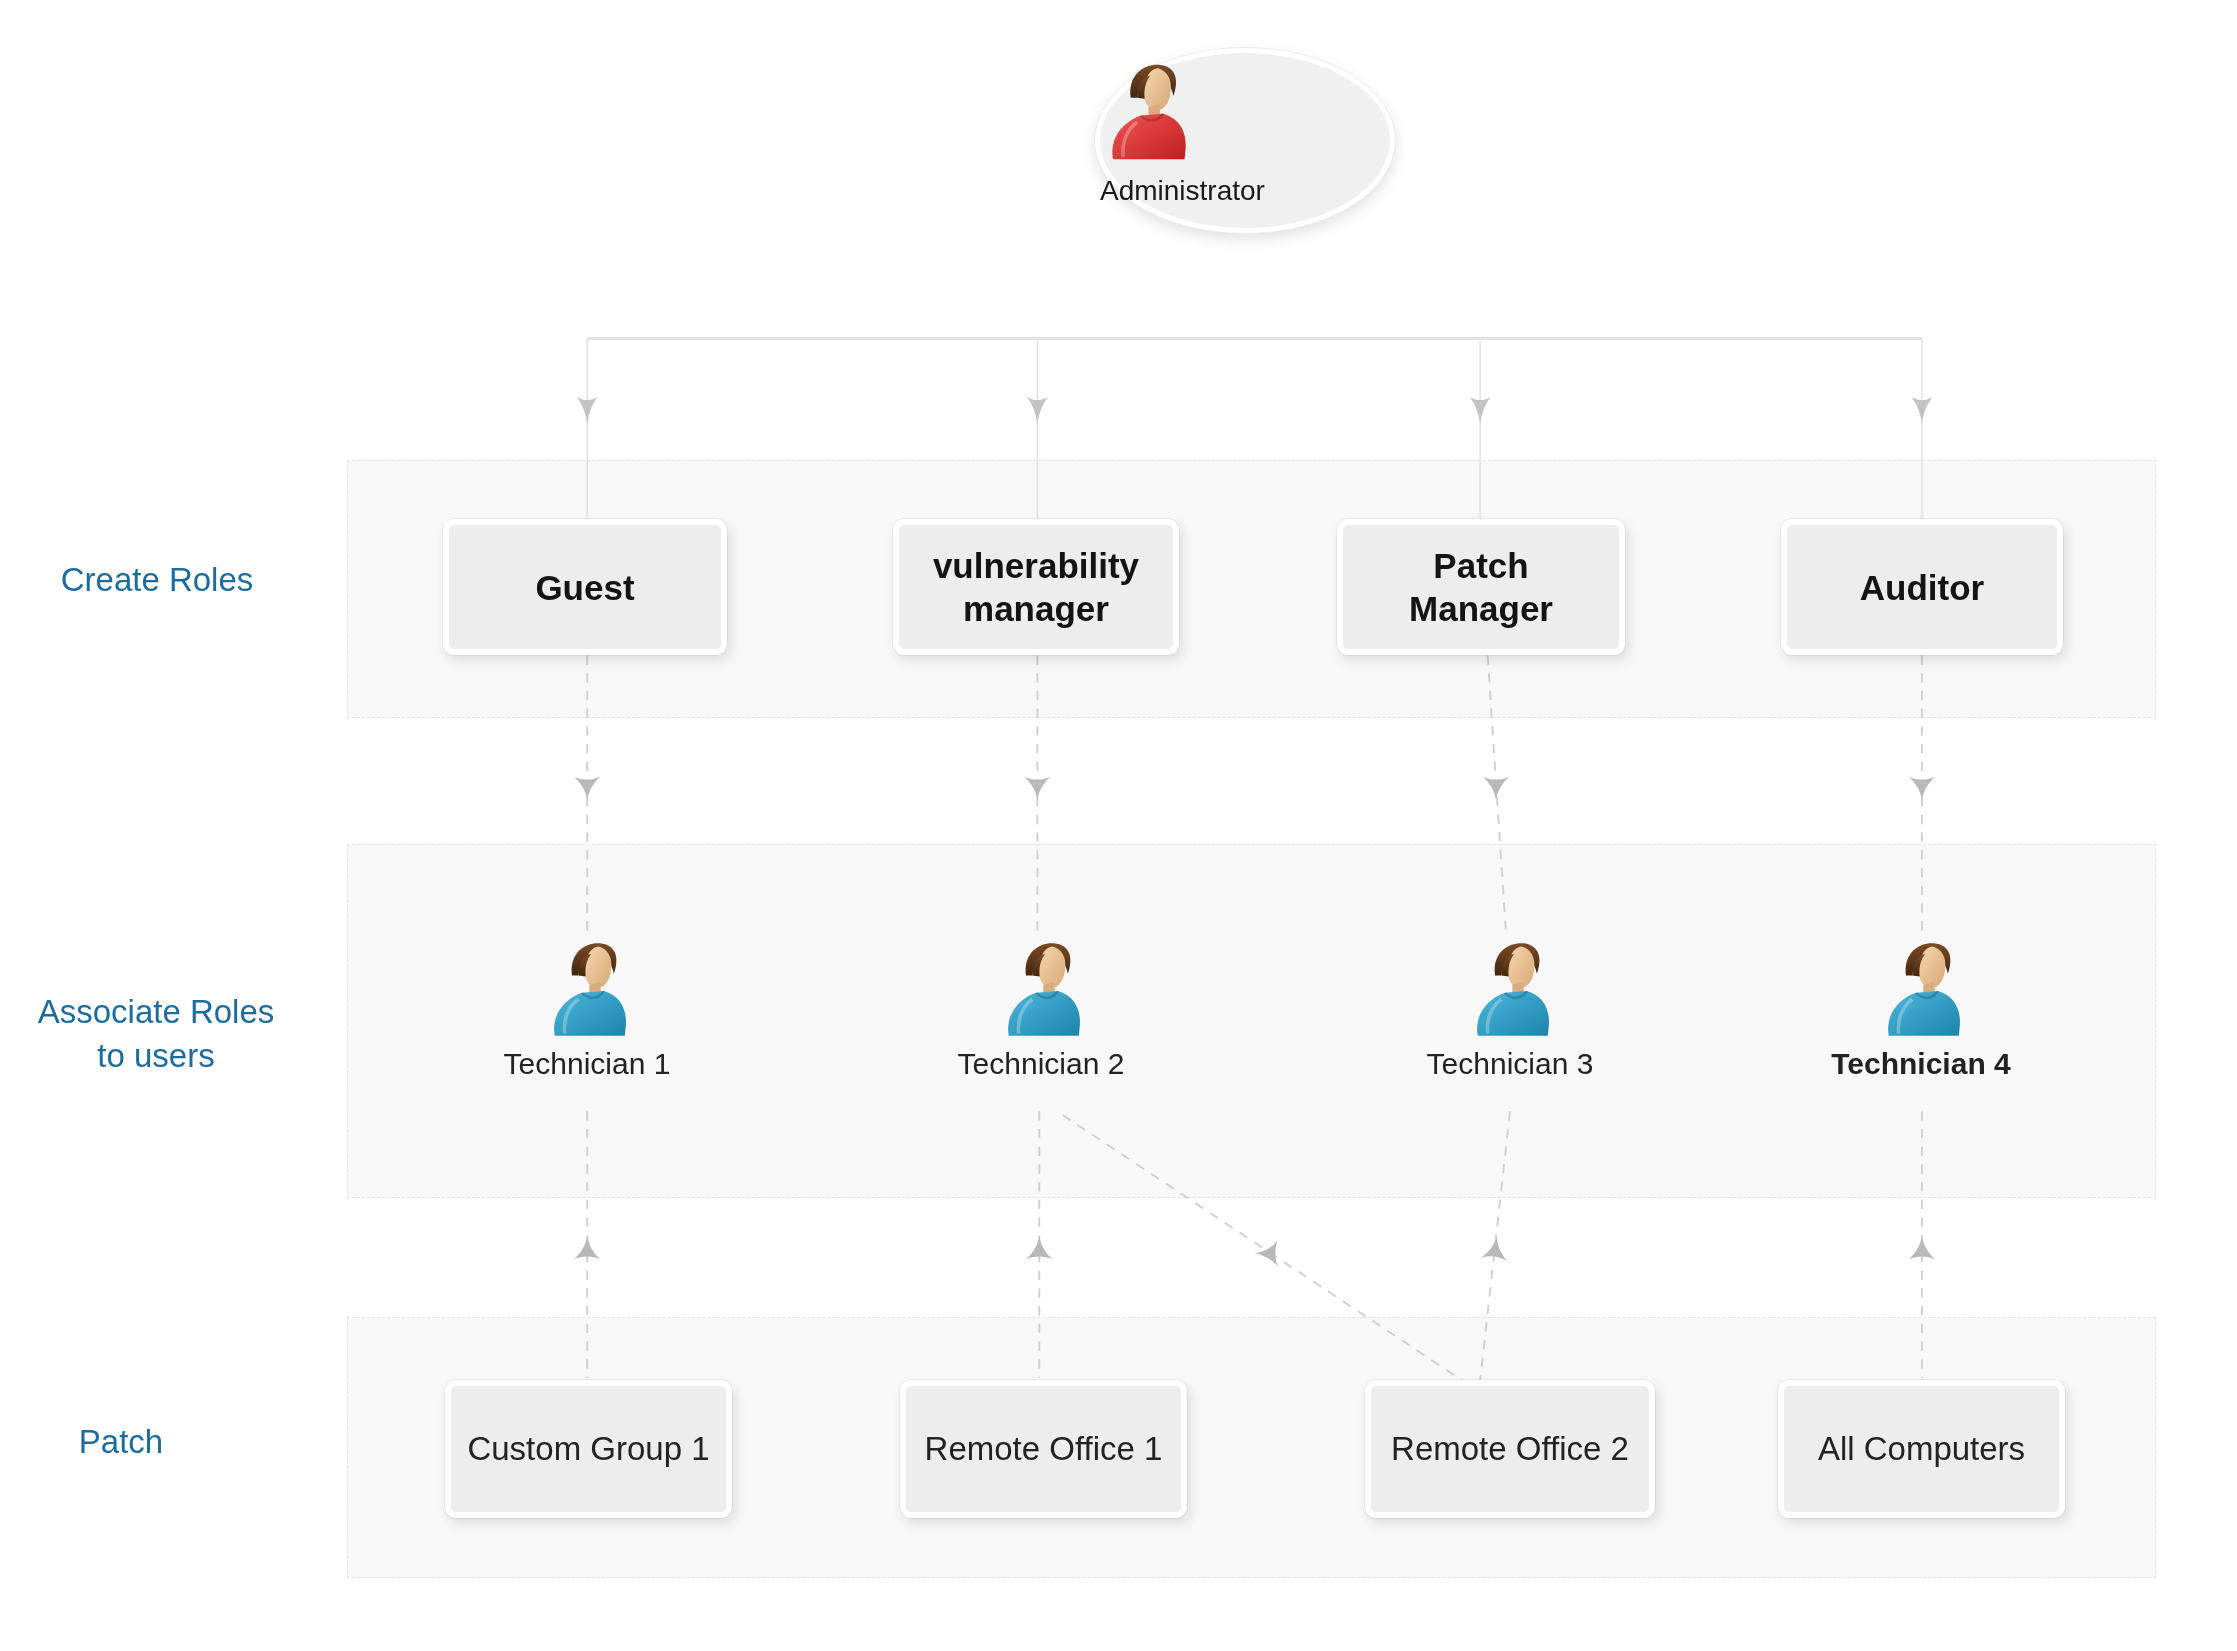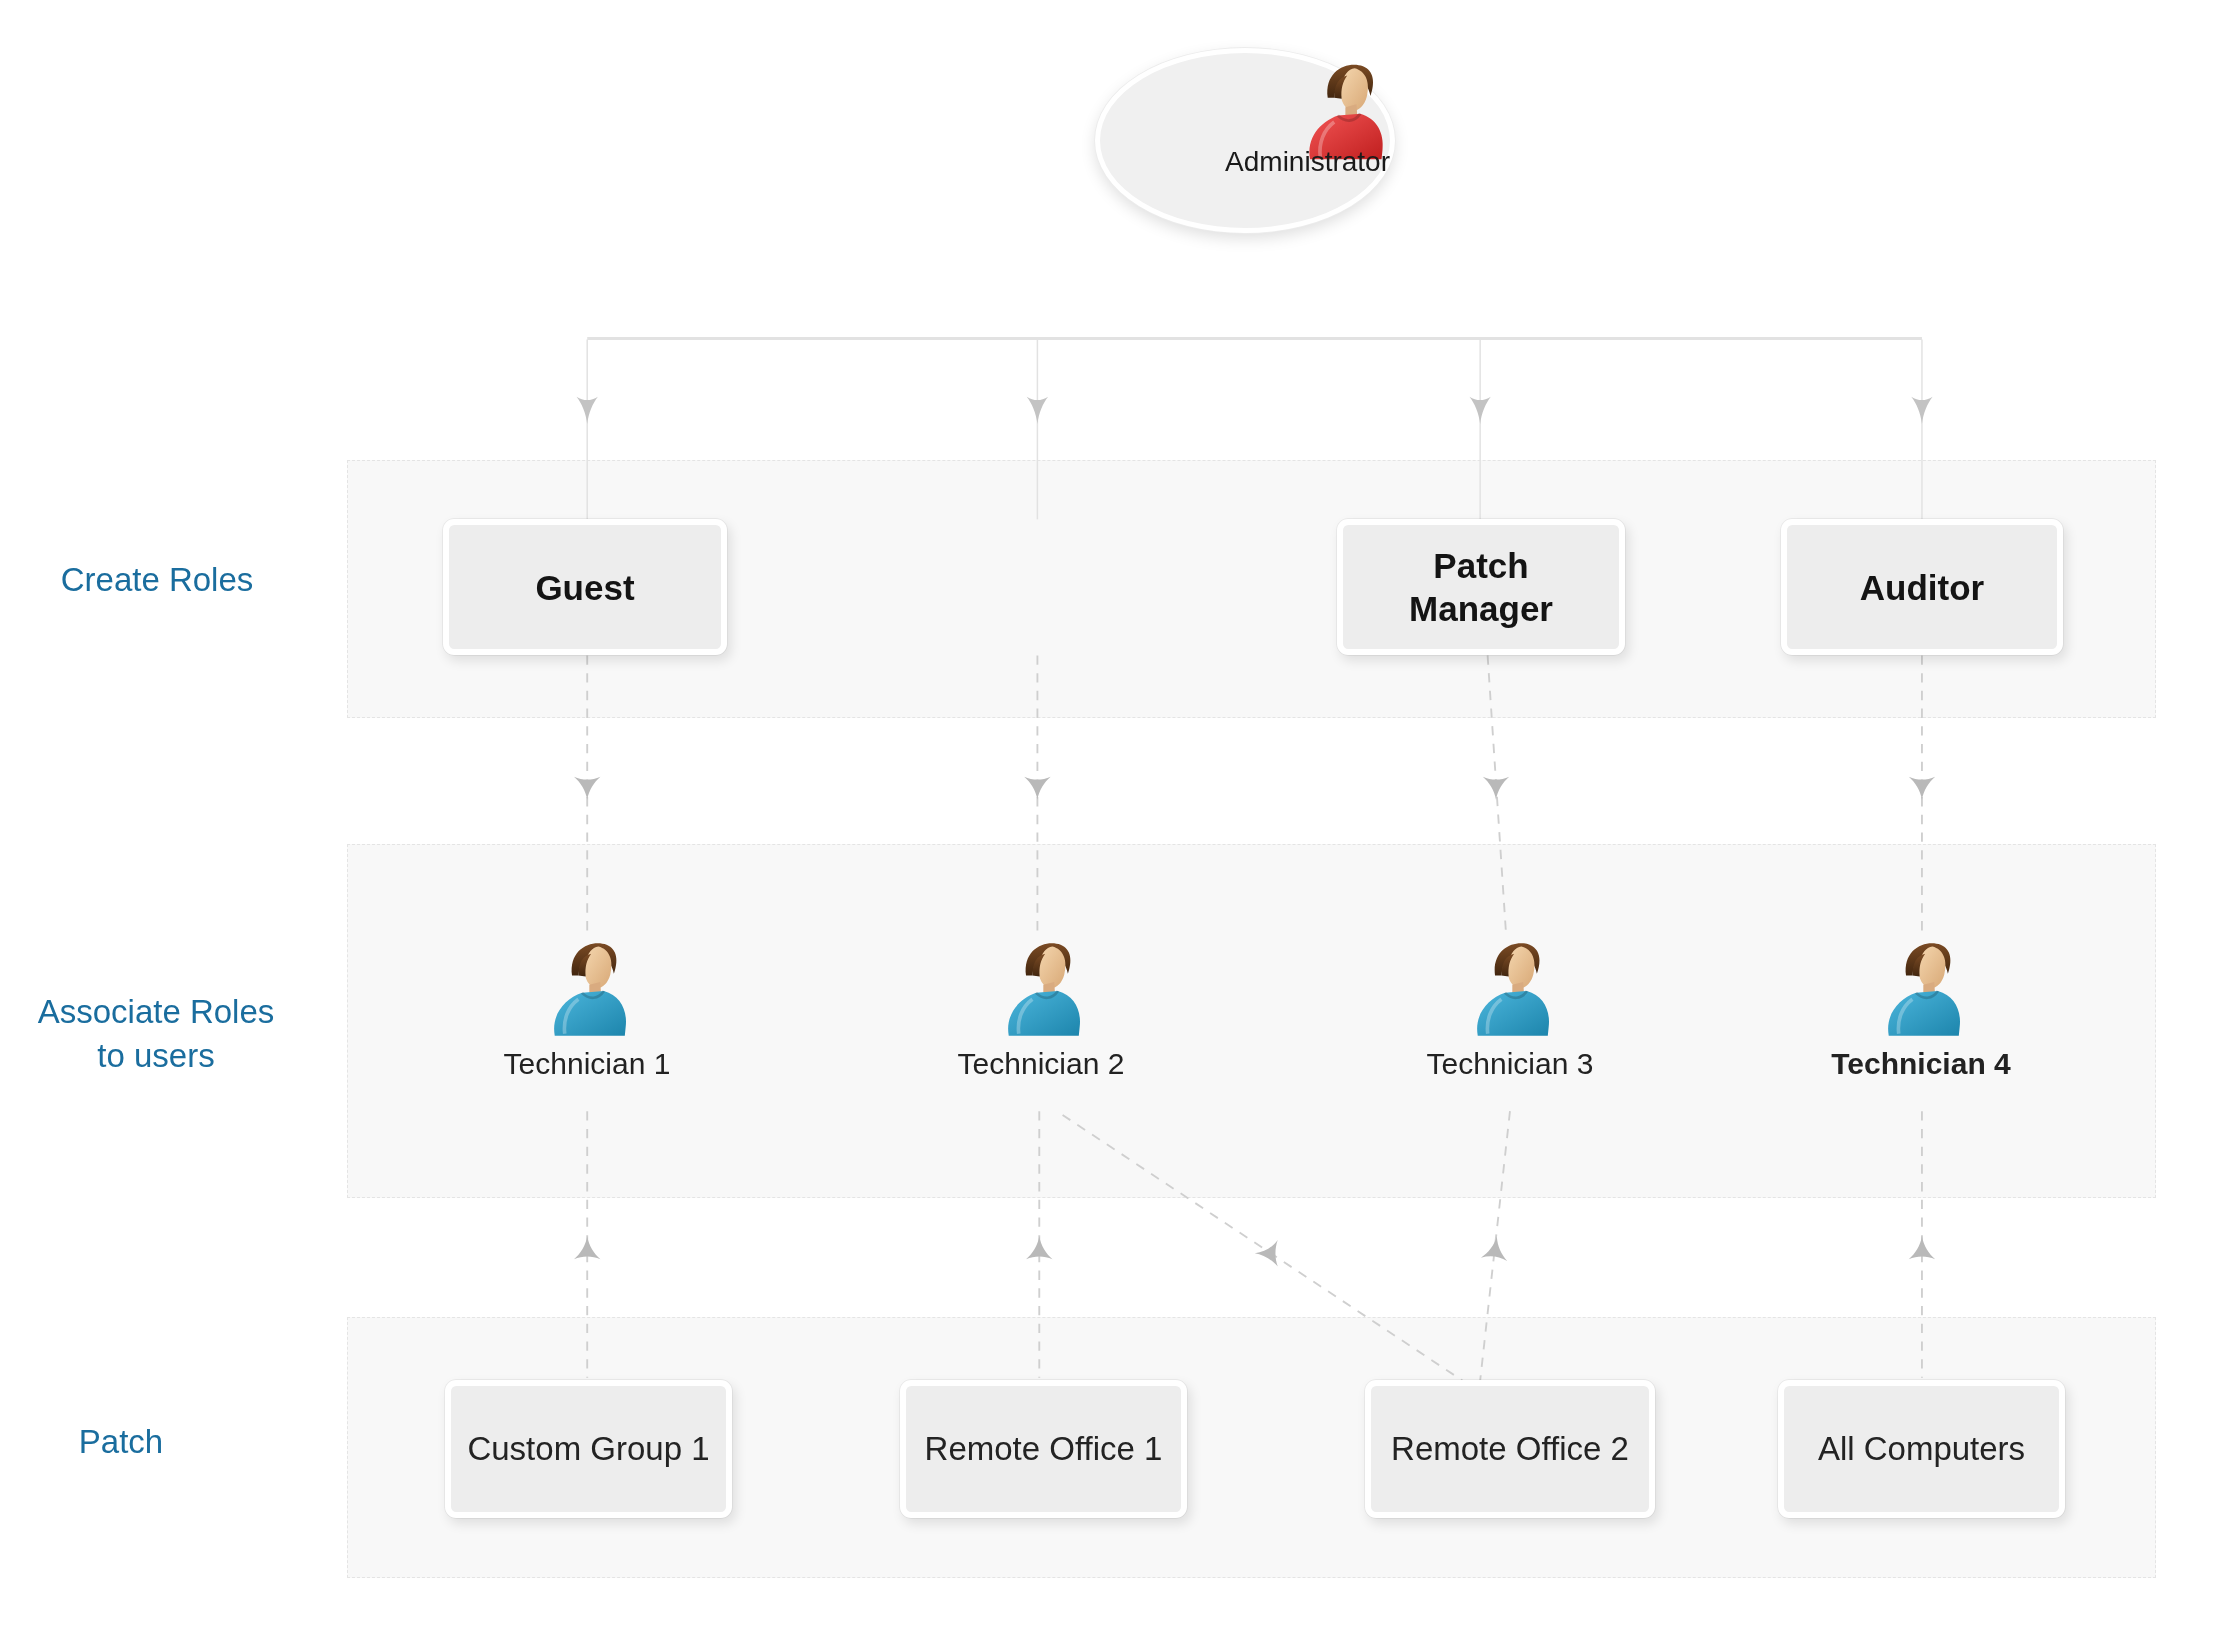--- a/index.html
+++ b/index.html
@@ -19,21 +19,21 @@
               font-size:33px;line-height:44px;text-align:center;white-space:pre-line;}
   .lbl-create{left:17px;top:558px;width:280px;}
   .lbl-assoc{left:16px;top:990px;width:280px;text-align:center;}
   .lbl-scope{left:0px;top:1420px;width:242px;}
 
   
   .admin-ellipse{position:absolute;left:1095px;top:48px;width:300px;height:185px;
                  background:#f0f0f0;border:5.6px solid #fff;border-radius:50%;
                  box-shadow:0 0 0 0.9px #ececec,0 5.6px 15px rgba(0,0,0,.13);
                  box-sizing:border-box;display:flex;flex-direction:column;
-                 align-items:flex-end;justify-content:flex-start;z-index:2;}
+                 align-items:flex-start;justify-content:flex-start;z-index:2;gap:29px;}
   .admin-ellipse svg.person{width:93px;height:104px;margin-top:3.7px;}
   .admin-label{margin-top:-15px;font-size:28px;color:#1a1a1a;position:relative;z-index:3;}
 
   
   .node-box{position:absolute;box-sizing:border-box;background:#ededed;
             border:6.5px solid #fff;border-radius:11.2px;z-index:2;
             box-shadow:0 0 0 0.9px rgba(0,0,0,.05),3.7px 5.6px 11.2px rgba(0,0,0,.10);
             display:flex;align-items:center;justify-content:center;text-align:center;}
   .rolebox{top:519px;height:136px;font-weight:700;font-size:35px;line-height:43px;
            color:#141414;white-space:pre-line;}
@@ -151,20 +151,22 @@
     </svg>
     <div class="admin-label">Administrator</div>
   </div>
 
   <div class="side-label lbl-create">Create Roles</div>
   <div class="side-label lbl-assoc">Associate Roles
 to users</div>
   <div class="side-label lbl-scope">Patch</div>
 
   <div class="node-box rolebox role-0">Guest</div>
+  <div class="node-box rolebox role-1">vulnerability
+manager</div>
   <div class="node-box rolebox role-2">Patch
 Manager</div>
   <div class="node-box rolebox role-3">Auditor</div>
 
   <div class="tech tech-0">
     <svg class="person" viewBox="0 0 100 112">
         <use href="#person-blue"></use>
       </svg>
     <div class="tech-label">Technician 1</div>
   </div>

